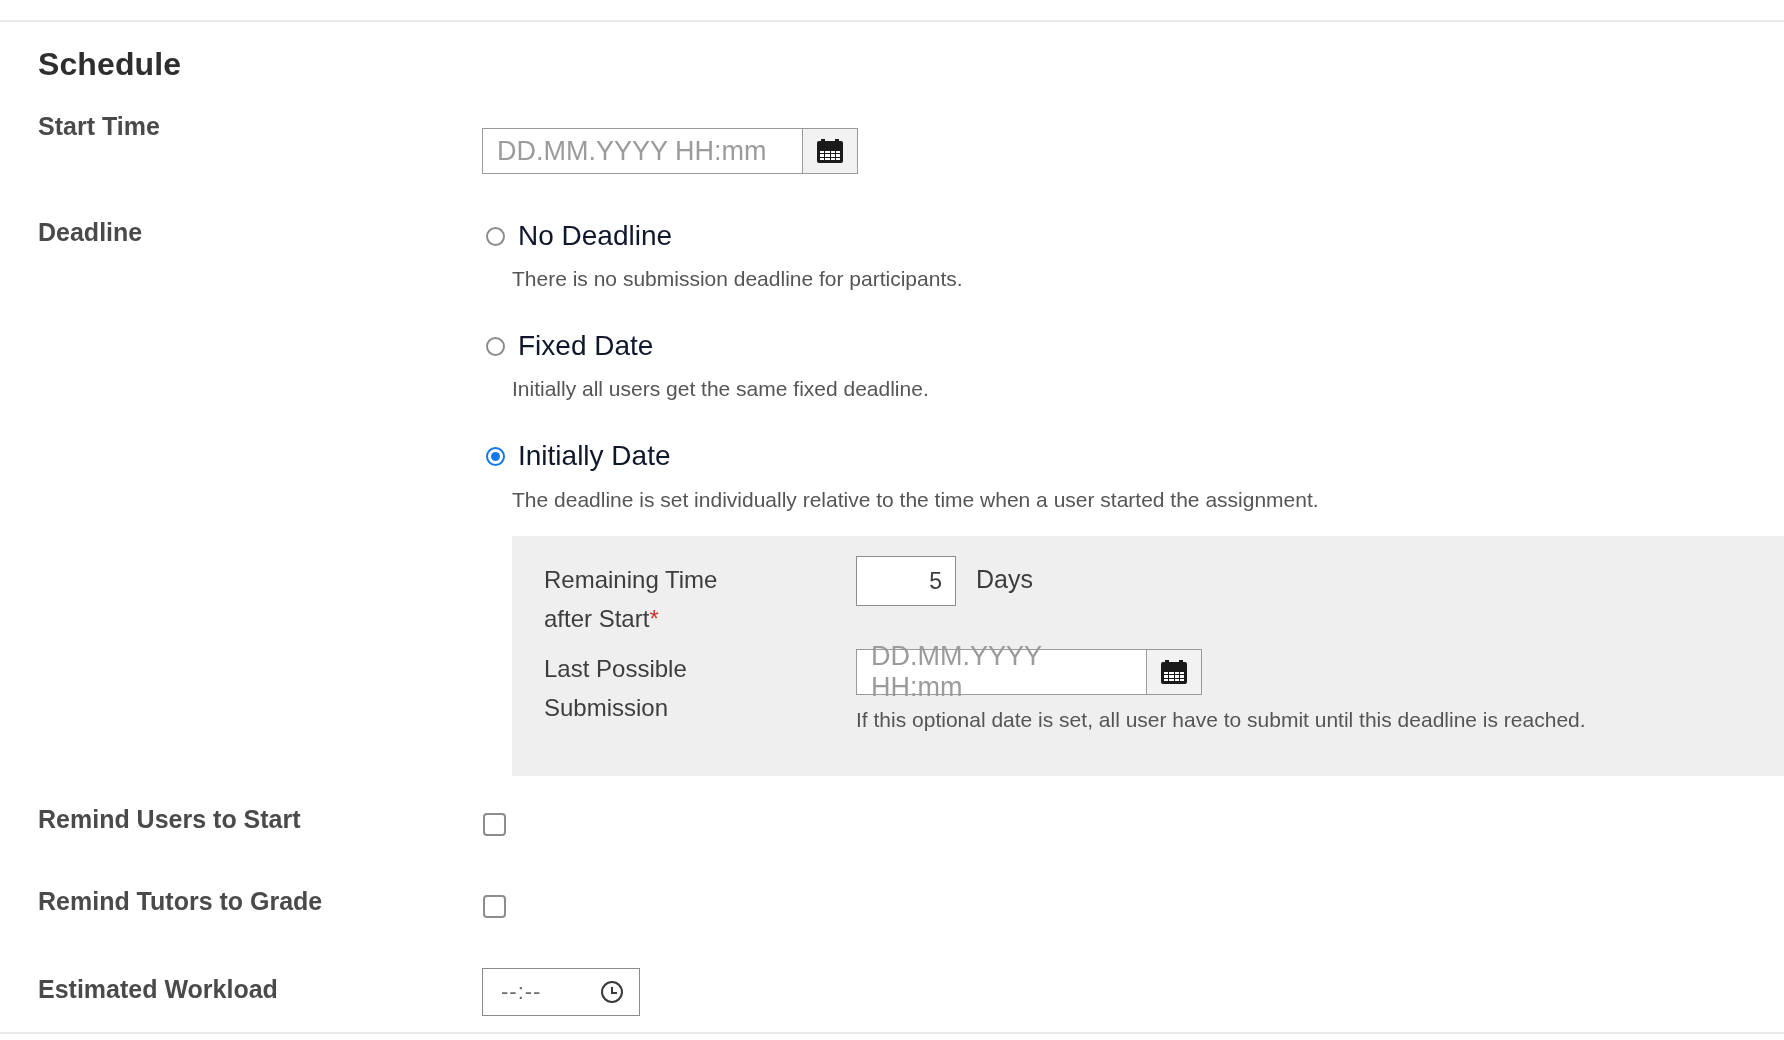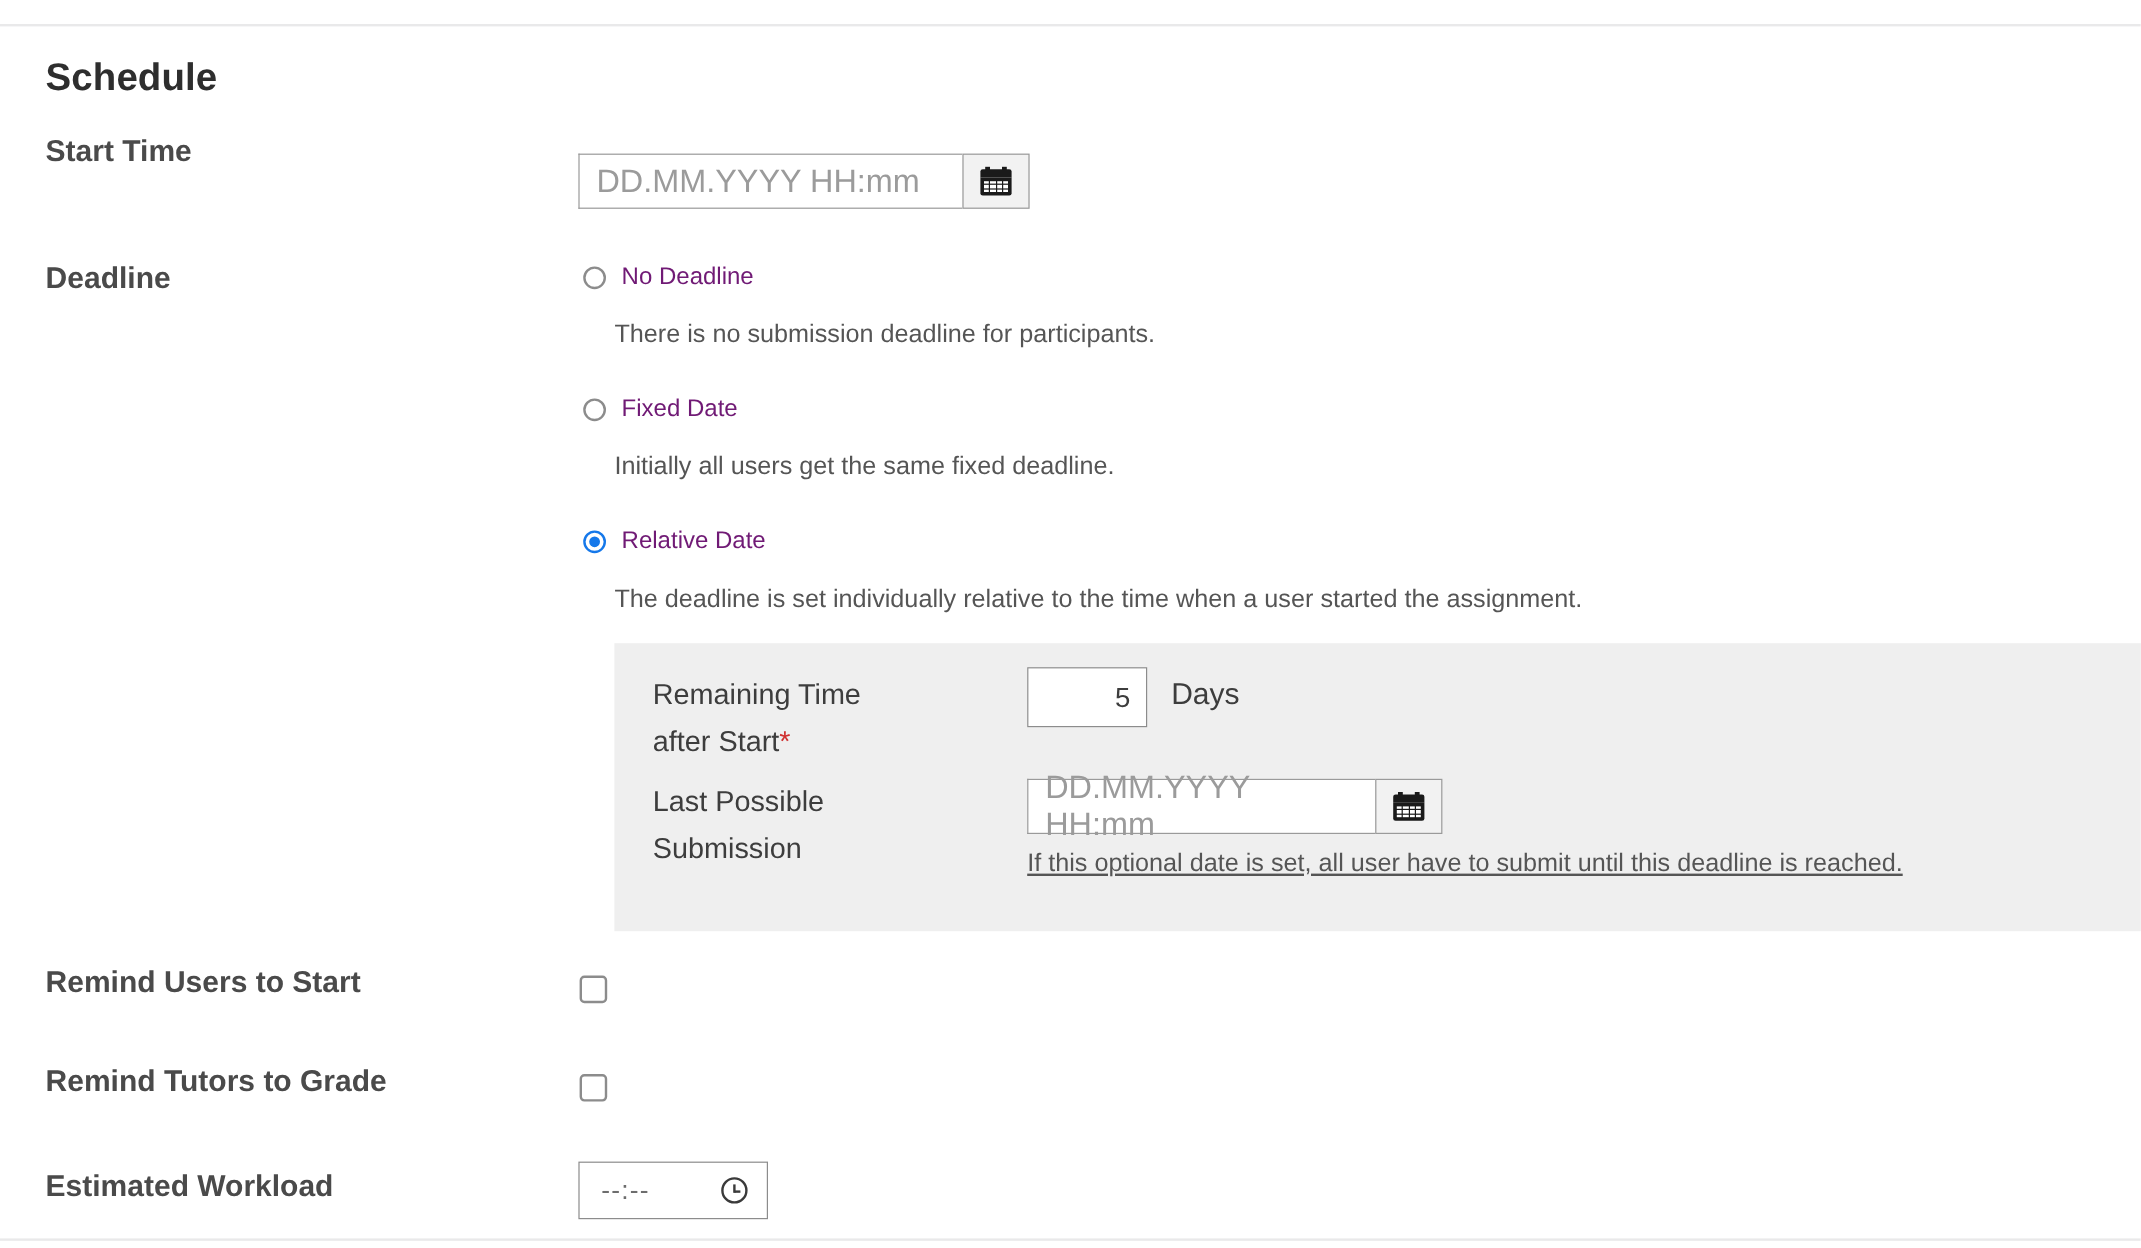--- a/index.html
+++ b/index.html
@@ -150,22 +150,22 @@
     content: "";
     position: absolute;
     left: 3px;
     top: 3px;
     width: 9px;
     height: 9px;
     border-radius: 50%;
     background: #1578ea;
   }
   .radio-label {
-    font-size: 20px;
-    color: #701a75;
+    font-size: 28px;
+    color: #0f172a;
     white-space: nowrap;
   }
   .radio-desc {
     position: absolute;
     font-size: 21px;
     color: #555555;
     white-space: nowrap;
   }
   
   .gray-panel {
@@ -315,21 +315,21 @@
   <div class="radio-desc" style="left:512px; top:267px;">There is no submission deadline for participants.</div>
 
   <div class="radio-opt" style="left:486px; top:330px;">
     <span class="radio-circle"></span>
     <span class="radio-label">Fixed Date</span>
   </div>
   <div class="radio-desc" style="left:512px; top:377px;">Initially all users get the same fixed deadline.</div>
 
   <div class="radio-opt" style="left:486px; top:440px;">
     <span class="radio-circle checked"></span>
-    <span class="radio-label">Relative Date</span>
+    <span class="radio-label">Initially Date</span>
   </div>
   <div class="radio-desc" style="left:512px; top:488px;">The deadline is set individually relative to the time when a user started the assignment.</div>
 
   <div class="gray-panel">
     <div class="panel-label" style="left:32px; top:24px;">
       <span>Remaining Time</span><br>
       <span>after Start</span><span class="req-star">*</span>
     </div>
     <div class="num-input" style="left:344px; top:20px;">5</div>
     <div class="unit-label" style="left:464px; top:29px;">Days</div>
@@ -358,21 +358,21 @@
               <i></i>
               <i></i>
               <i></i>
               <i></i>
               <i></i>
             </span>
         </span>
       </div>
     </div>
 
-    <div class="panel-help" style="left:344px; top:172px;text-decoration:underline;">If this optional date is set, all user have to submit until this deadline is reached.</div>
+    <div class="panel-help" style="left:344px; top:172px;">If this optional date is set, all user have to submit until this deadline is reached.</div>
   </div>
 
   <div class="row-label" style="top:805px;">Remind Users to Start</div>
   <div class="checkbox" style="left:483px; top:813px;"></div>
 
   <div class="row-label" style="top:887px;">Remind Tutors to Grade</div>
   <div class="checkbox" style="left:483px; top:895px;"></div>
 
   <div class="row-label" style="top:975px;">Estimated Workload</div>
   <div class="time-input">

